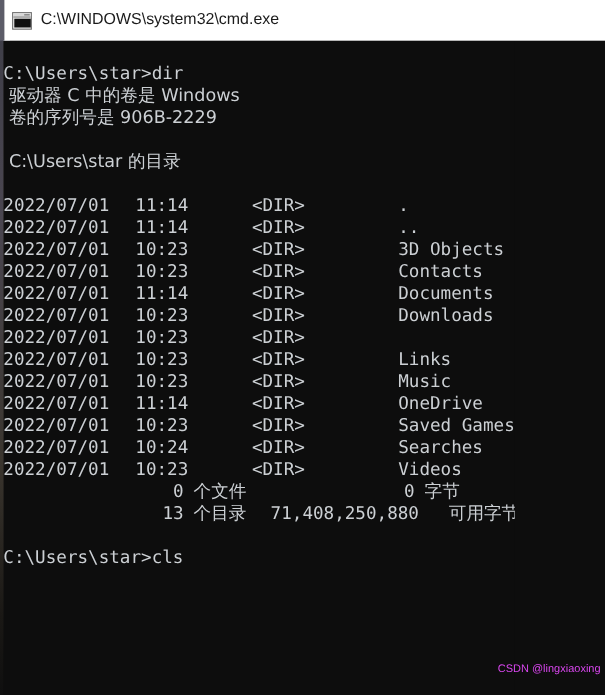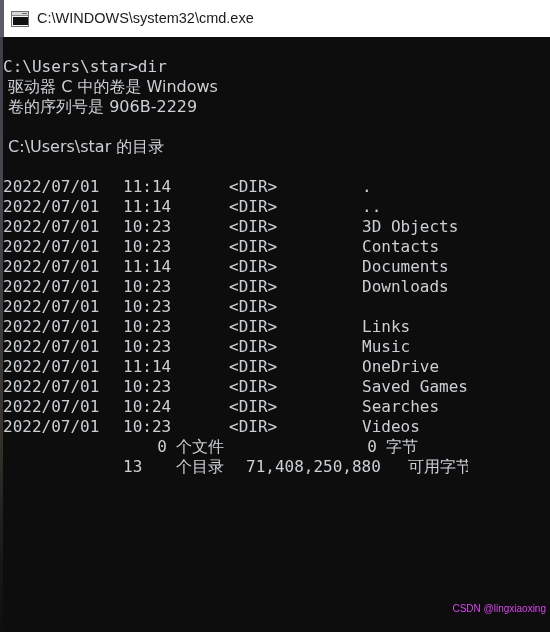--- a/index.html
+++ b/index.html
@@ -156,21 +156,21 @@
   .c-dir  { left: 226px; }
   .c-name { left: 359px; }
 
   
   .sum-row span { position: absolute; top: 0; white-space: pre; }
   .s-count { left: 120px; width: 44px; text-align: right; }
   .s-word  { left: 173px; }
   .s-bytes { left: 330px; width: 44px; text-align: right; }
   .s-bword { left: 383px; }
 
-  .s2-count { left: 120px; width: 44px; text-align: left; }
+  .s2-count { left: 120px; width: 44px; text-align: right; }
   .s2-word  { left: 173px; }
   .s2-bytes { left: 243px; }
   .s2-bword { left: 405px; }
 
   .cjk { font-family: "DejaVu Sans", sans-serif; font-size: 16px; }
 
   
   #watermark {
     position: absolute;
     right: 4px;
@@ -238,18 +238,19 @@
 
     <div class="crow sum-row">
       <span class="s2-count">13</span>
       <span class="s2-word cjk">个目录</span>
       <span class="s2-bytes">71,408,250,880</span>
       <span class="s2-bword cjk">可用字节</span>
     </div>
 
     <div class="crow blank"></div>
 
+    <div class="crow">C:\Users\star&gt;cls</div>
 
   </div>
 
   <div id="watermark">CSDN @lingxiaoxing</div>
 
 </div>
 
 </body></html>

